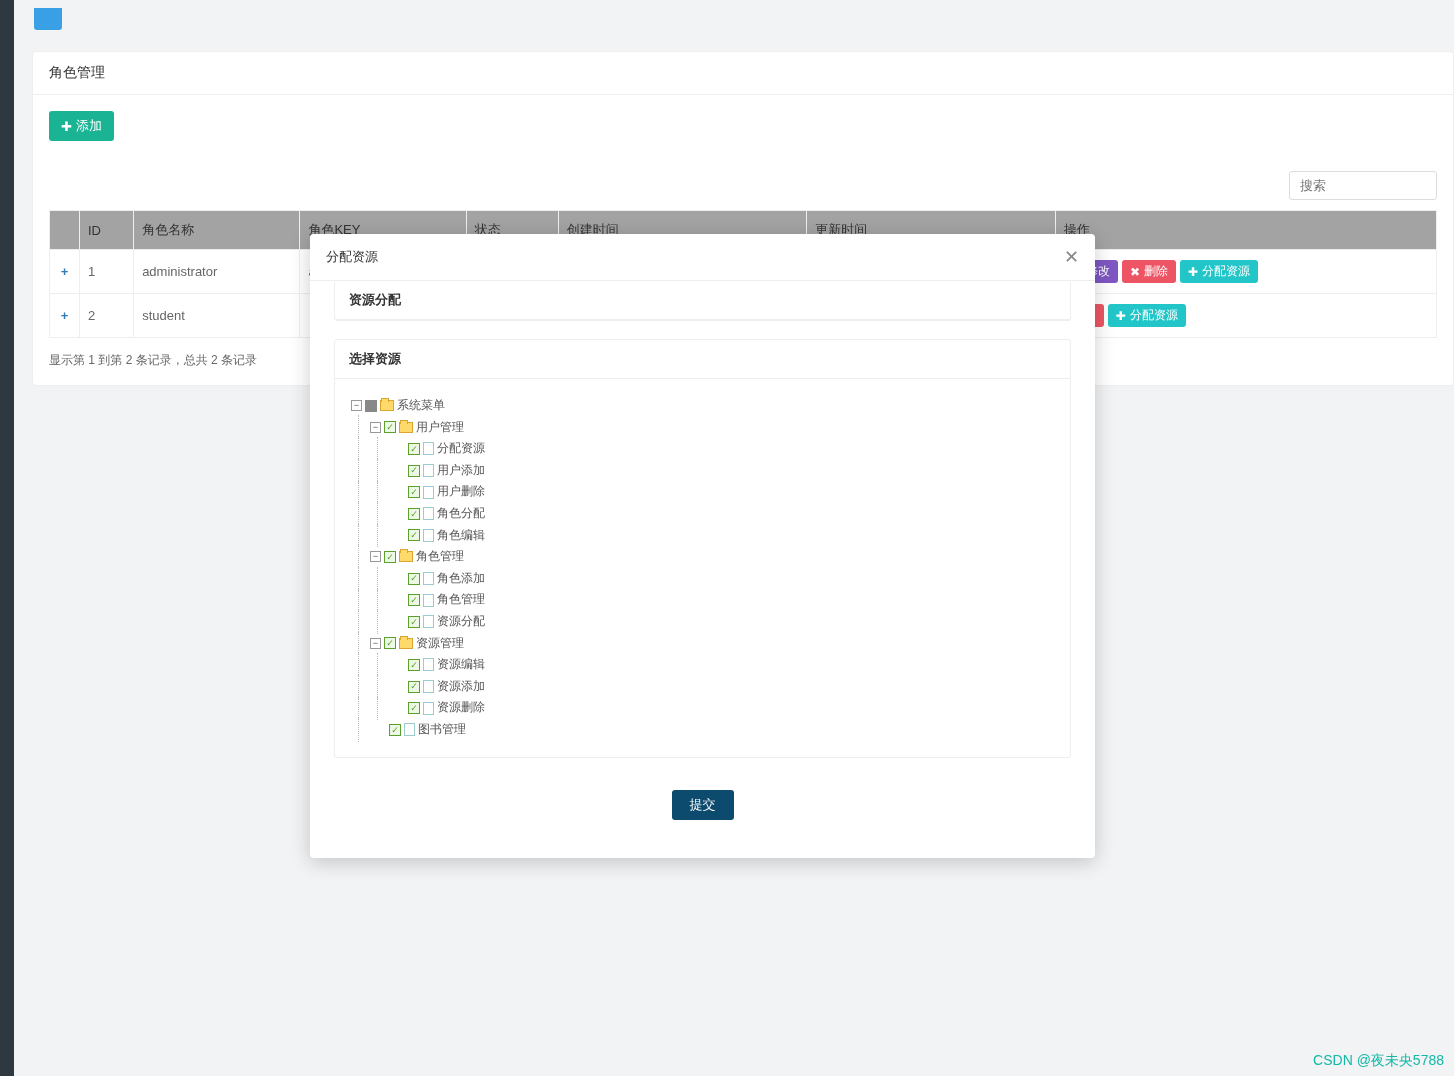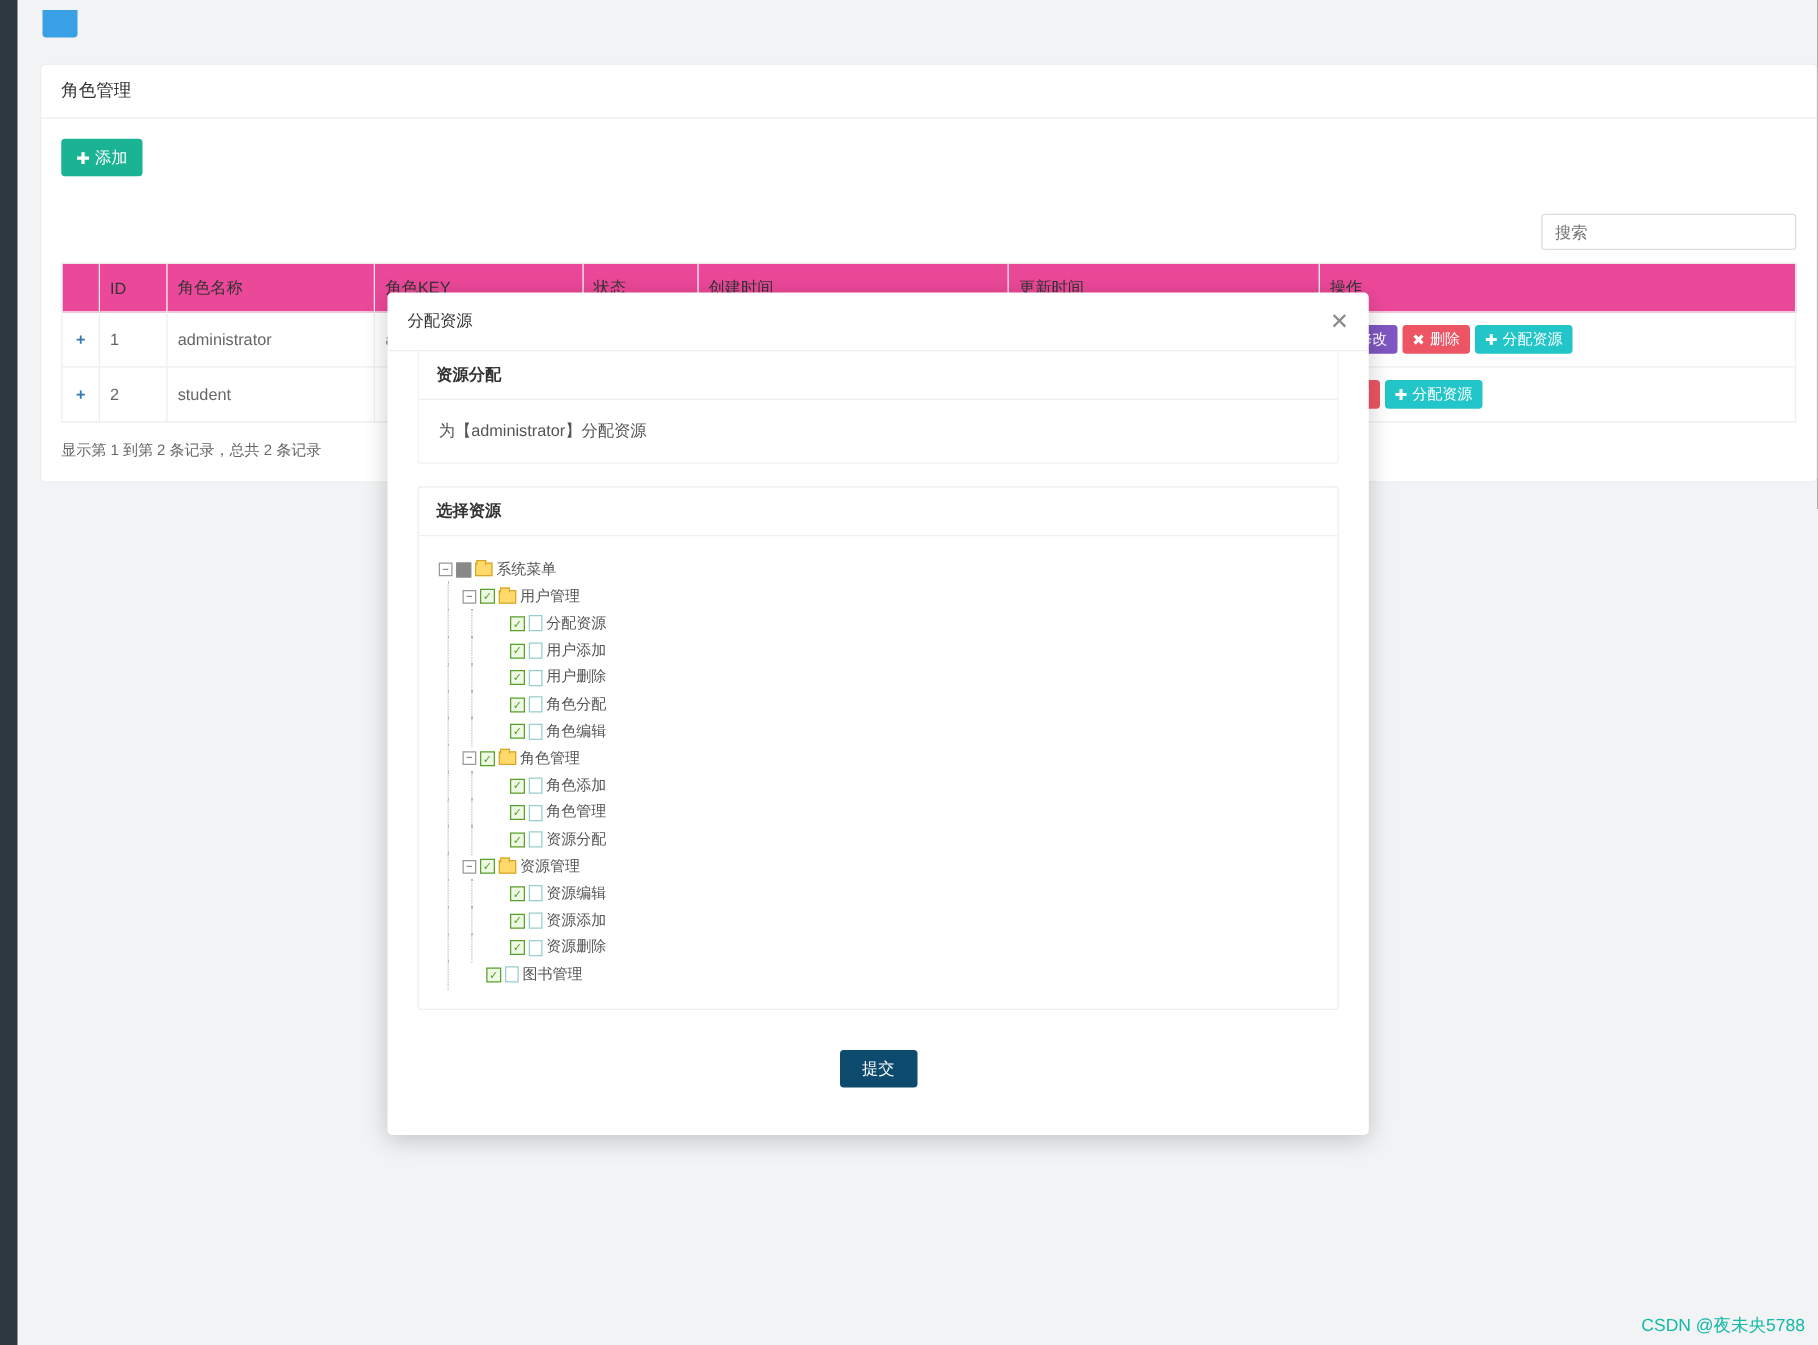--- a/index.html
+++ b/index.html
@@ -53,40 +53,40 @@
     .btn-purple { background: #7e57c2; }
     .btn-danger { background: #ed5565; }
     .btn-info { background: #23c6c8; }
     .btn-submit { background: #0c4a6e; padding: 6px 18px; }
     .toolbar-row {
       display: flex;
       justify-content: flex-end;
       margin-top: 30px;
     }
     .search-input {
-      width: 204px;
+      width: 148px;
       padding: 6px 10px;
       border: 1px solid #ddd;
       border-radius: 3px;
       font-size: 13px;
     }
     table {
       width: 100%;
       border-collapse: collapse;
       margin-top: 10px;
     }
     th, td {
       padding: 10px 8px;
       text-align: left;
       border: 1px solid #eee;
       font-size: 13px;
       color: #666;
       font-weight: normal;
     }
-    th { background: #ec4899; color: #333; }
+    th { background: #a3a3a3; color: #333; }
     .expand-icon {
       color: #337ab7;
       font-weight: bold;
       cursor: pointer;
       text-align: center;
       width: 30px;
     }
     .badge-normal {
       display: inline-block;
       background: #3aa0e6;
@@ -318,21 +318,20 @@
 <div class="modal-backdrop"></div>
 <div class="modal">
   <div class="modal-header">
     <span>分配资源</span>
     <span class="modal-close">✕</span>
   </div>
   <div class="modal-body">
 
     <div class="section-card">
       <div class="section-head">资源分配</div>
-      <div class="section-content">为【administrator】分配资源</div>
     </div>
 
     <div class="section-card">
       <div class="section-head">选择资源</div>
       <div class="section-content tree">
         <ul>
           <li>
             <div class="tree-row">
               <span class="expander">−</span>
               <span class="chk partial"></span>

